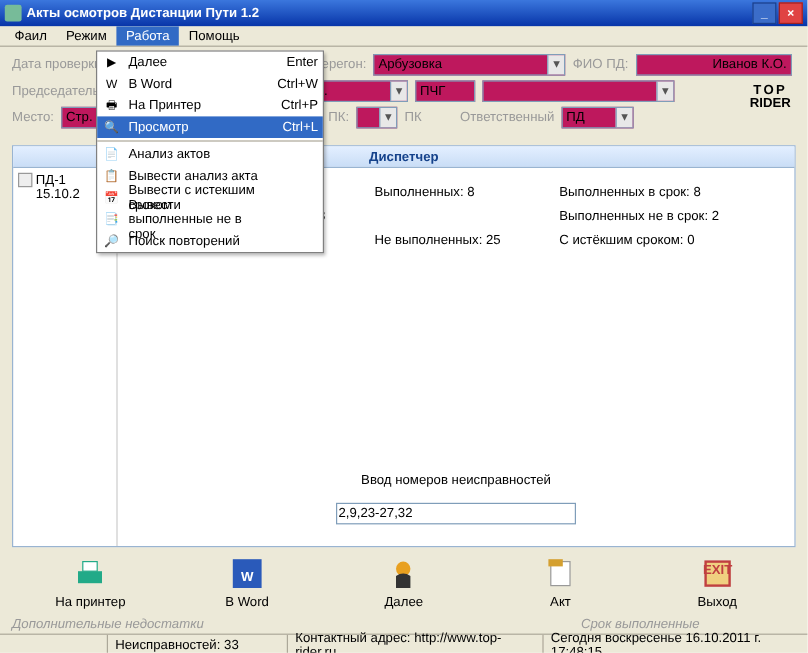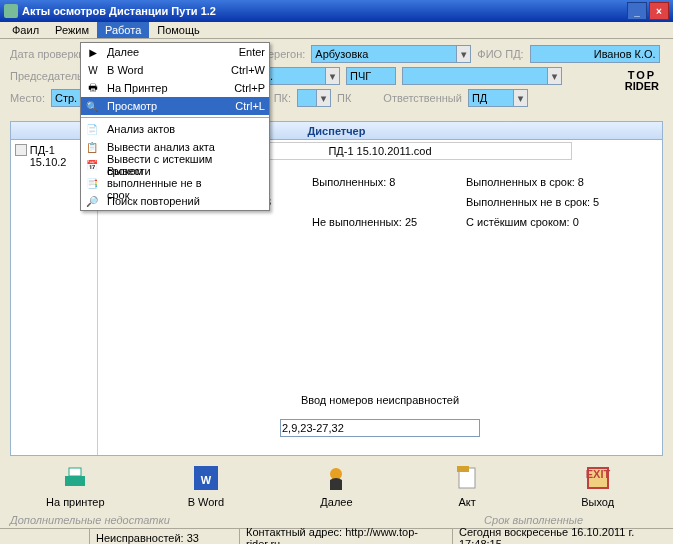--- a/index.html
+++ b/index.html
@@ -16,21 +16,21 @@
 .dropdown { position: absolute; left: 80px; top: 42px; background: #fff; border: 1px solid #808080; box-shadow: 2px 2px 3px rgba(0,0,0,.3); z-index: 100; width: 190px; }
 .dd-item { display: flex; align-items: center; height: 18px; padding: 0 4px; cursor: pointer; }
 .dd-item.hl { background: #316ac5; color: #fff; }
 .dd-icon { width: 16px; height: 16px; margin-right: 6px; display: flex; align-items: center; justify-content: center; font-size: 10px; }
 .dd-label { flex: 1; }
 .dd-short { width: 44px; text-align: right; }
 .dd-sep { height: 1px; background: #aca899; margin: 2px 0; }
 .form-area { padding: 6px 10px; }
 .form-row { display: flex; align-items: center; gap: 6px; margin-bottom: 4px; }
 .lbl { color: #999; font-size: 11px; }
-.combo, .txt { background: #7dd3fc; border: 1px solid #7f9db9; height: 18px; padding: 0 3px; display: flex; align-items: center; }
+.combo, .txt { background: #be185d; border: 1px solid #7f9db9; height: 18px; padding: 0 3px; display: flex; align-items: center; }
 .combo { justify-content: space-between; }
 .combo-arr { width: 14px; text-align: center; color: #555; background: #e8e8e8; margin: -1px -3px -1px 3px; height: 16px; line-height:16px; border-left:1px solid #7f9db9;}
 .logo { position: absolute; right: 14px; top: 70px; font-weight: bold; font-size: 14px; text-align: center; line-height: 1; }
 .logo .top { letter-spacing: 2px; }
 .panel { margin: 4px 10px; border: 1px solid #99b4d1; background: #fff; height: 335px; display: flex; flex-direction: column; }
 .panel-header { background: linear-gradient(#e3efff,#c9ddf6); height: 18px; border-bottom: 1px solid #99b4d1; display: flex; align-items: center; justify-content: center; color: #15428b; font-weight: bold; }
 .panel-body { display: flex; flex: 1; }
 .tree { width: 100px; border-right: 1px solid #ccc; padding: 4px; display:flex; align-items:flex-start; gap:3px;}
 .tree-icon { width:12px;height:12px;background:#eee;border:1px solid #999;display:inline-block;}
 .content { flex: 1; display: flex; flex-direction: column; }
@@ -184,28 +184,27 @@
 </div>
 
 <div class="panel">
   <div class="panel-header">Диспетчер</div>
   <div class="panel-body">
     <div class="tree">
       <span class="tree-icon"></span>
       <span>ПД-1 15.10.2</span>
     </div>
     <div class="content">
-      <div class="file-tab">ПД-1 15.10.2011.cod</div>
       <div class="stats">
         <div></div>
           <div>Выполненных: 8</div>
           <div>Выполненных в срок: 8</div>
         <div>Количество неисправностей: 33</div>
           <div></div>
-          <div>Выполненных не в срок: 5</div>
+          <div>Выполненных не в срок: 2</div>
         <div></div>
           <div>Не выполненных: 25</div>
           <div>С истёкшим сроком: 0</div>
       </div>
       <div class="input-area">
         <div class="input-label">Ввод номеров неисправностей</div>
         <input class="num-input" value="2,9,23-27,32" style="">
       </div>
     </div>
   </div>

